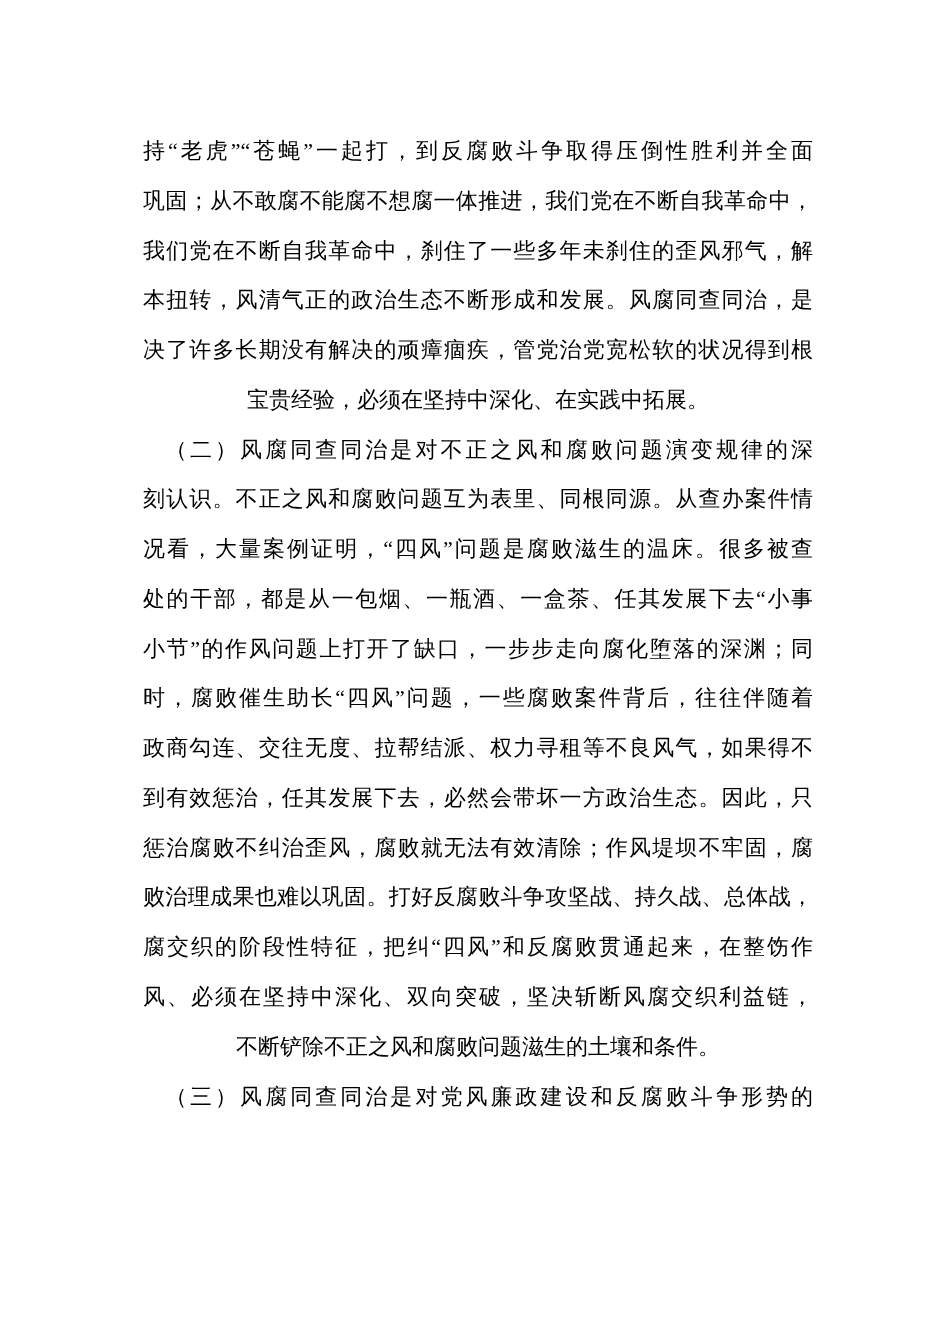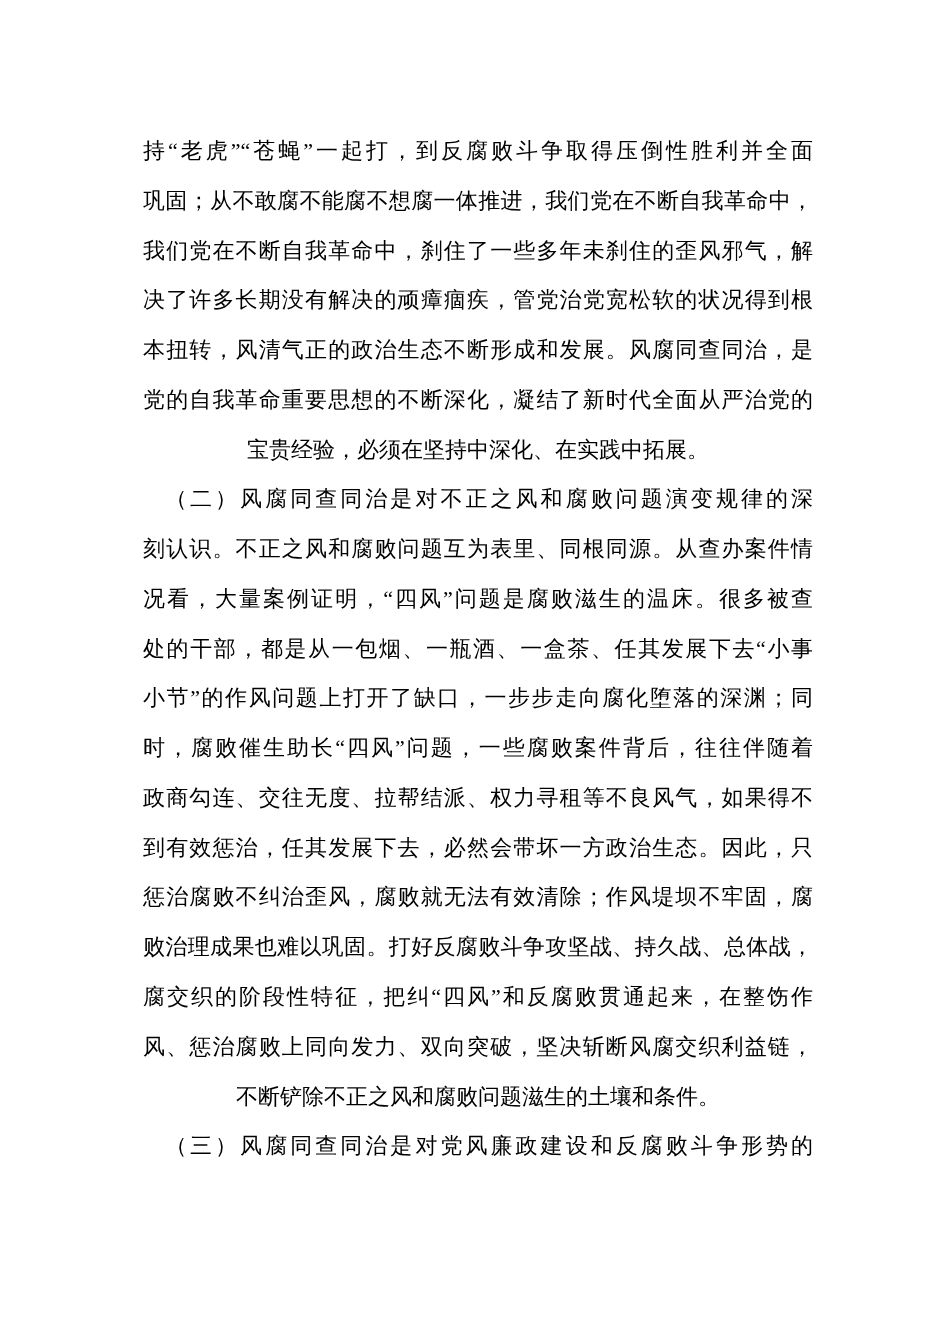--- a/index.html
+++ b/index.html
@@ -45,37 +45,36 @@
 </style>
 </head>
 <body>
 
 <div class="page">
   <div class="textblock">
       <div class="paragraph">
         <div class="line just">持“老虎”“苍蝇”一起打，到反腐败斗争取得压倒性胜利并全面</div>
         <div class="line just">巩固；从不敢腐不能腐不想腐一体推进，我们党在不断自我革命中，</div>
         <div class="line just">我们党在不断自我革命中，刹住了一些多年未刹住的歪风邪气，解</div>
+        <div class="line just">本扭转，风清气正的政治生态不断形成和发展。风腐同查同治，是</div>
         <div class="line just">决了许多长期没有解决的顽瘴痼疾，管党治党宽松软的状况得到根</div>
-        <div class="line just">本扭转，风清气正的政治生态不断形成和发展。风腐同查同治，是</div>
-        <div class="line just">党的自我革命重要思想的不断深化，凝结了新时代全面从严治党的</div>
         <div class="line">宝贵经验，必须在坚持中深化、在实践中拓展。</div>
       </div>
       <div class="paragraph">
         <div class="line just indent">（二）风腐同查同治是对不正之风和腐败问题演变规律的深</div>
         <div class="line just">刻认识。不正之风和腐败问题互为表里、同根同源。从查办案件情</div>
         <div class="line just">况看，大量案例证明，“四风”问题是腐败滋生的温床。很多被查</div>
         <div class="line just">处的干部，都是从一包烟、一瓶酒、一盒茶、任其发展下去“小事</div>
         <div class="line just">小节”的作风问题上打开了缺口，一步步走向腐化堕落的深渊；同</div>
         <div class="line just">时，腐败催生助长“四风”问题，一些腐败案件背后，往往伴随着</div>
         <div class="line just">政商勾连、交往无度、拉帮结派、权力寻租等不良风气，如果得不</div>
         <div class="line just">到有效惩治，任其发展下去，必然会带坏一方政治生态。因此，只</div>
         <div class="line just">惩治腐败不纠治歪风，腐败就无法有效清除；作风堤坝不牢固，腐</div>
         <div class="line just">败治理成果也难以巩固。打好反腐败斗争攻坚战、持久战、总体战，</div>
         <div class="line just">腐交织的阶段性特征，把纠“四风”和反腐败贯通起来，在整饬作</div>
-        <div class="line just">风、惩治腐败上同向发力、双向突破，坚决斩断风腐交织利益链，</div>
+        <div class="line just">风、必须在坚持中深化、双向突破，坚决斩断风腐交织利益链，</div>
         <div class="line">不断铲除不正之风和腐败问题滋生的土壤和条件。</div>
       </div>
       <div class="paragraph">
         <div class="line just indent">（三）风腐同查同治是对党风廉政建设和反腐败斗争形势的</div>
       </div>
     </div>
 </div>
 
 </body></html>

